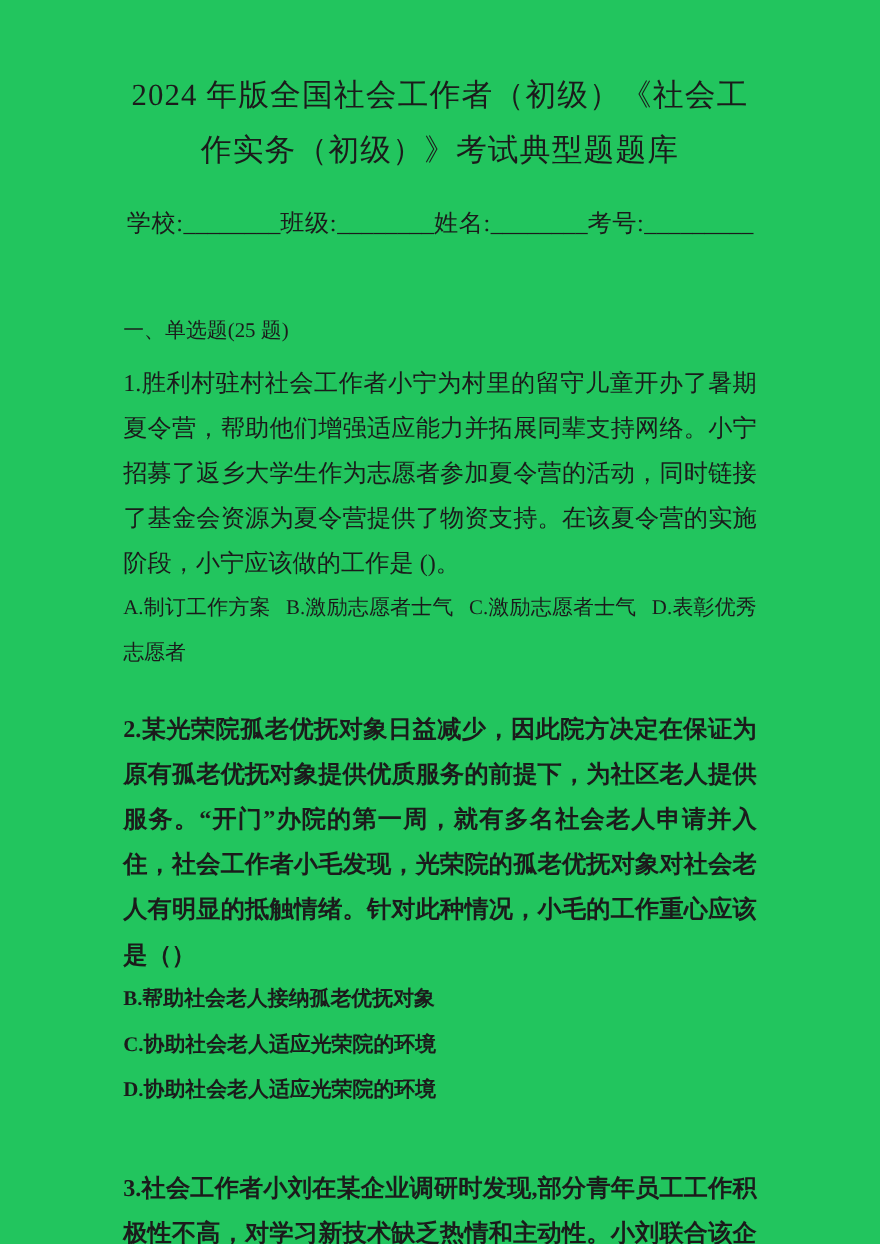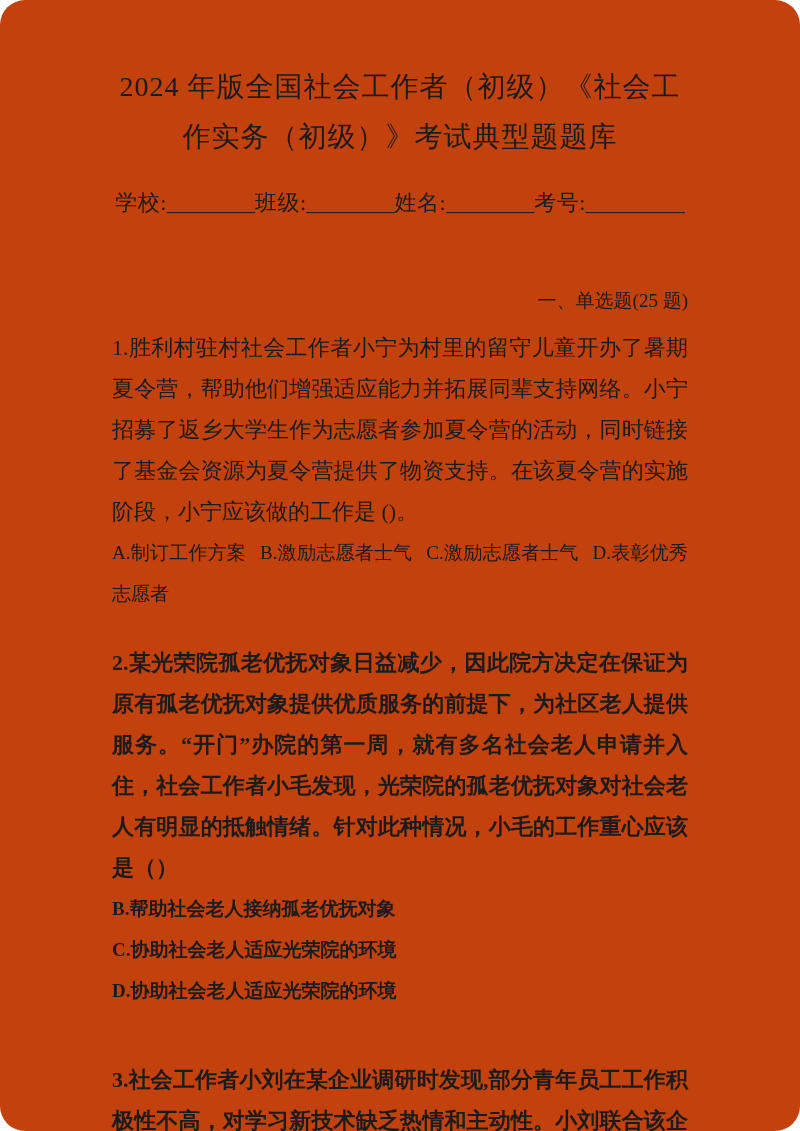--- a/index.html
+++ b/index.html
@@ -12,22 +12,21 @@
     height: 1131px;
     overflow: hidden;
     font-family: "Liberation Serif", "DejaVu Serif", serif;
     color: #1b1b1b;
   }
   .page {
     box-sizing: border-box;
     width: 800px;
     height: 1131px;
     padding: 62px 112px 40px 112px;
-    background: #c2410c;
-    border-radius: 25px;
+    background: #22c55e;
   }
   .doc-title {
     margin: 0;
     font-size: 28px;
     font-weight: 500;
     text-align: center;
     line-height: 50px;
     letter-spacing: 1px;
   }
   .info-line {
@@ -37,21 +36,20 @@
     letter-spacing: 0.5px;
     white-space: nowrap;
   }
   .info-line .blank {
     letter-spacing: 0;
   }
   .section-heading {
     margin: 62px 0 6px 0;
     font-size: 19px;
     line-height: 41px;
-    text-align: right;
   }
   .question {
     margin: 0;
   }
   .question + .question {
     margin-top: 28px;
     font-weight: bold;
   }
   .question.big-gap {
     margin-top: 48px;

